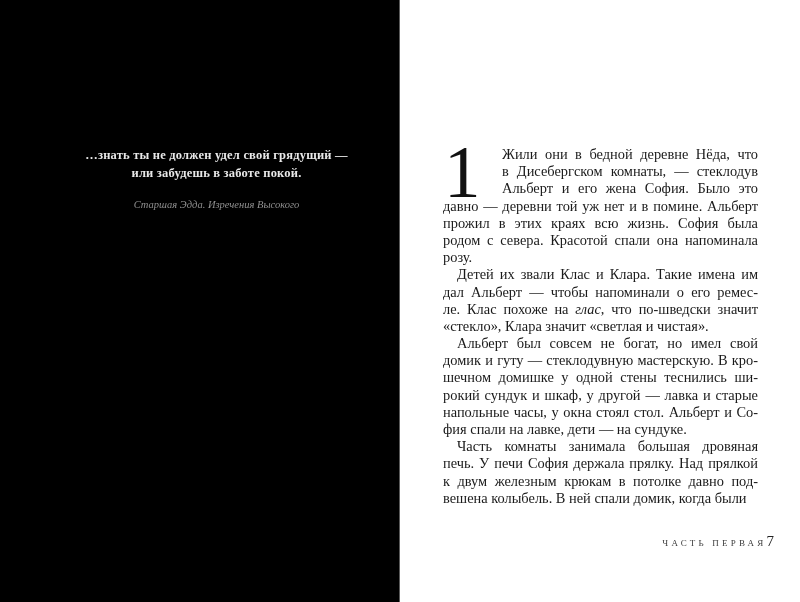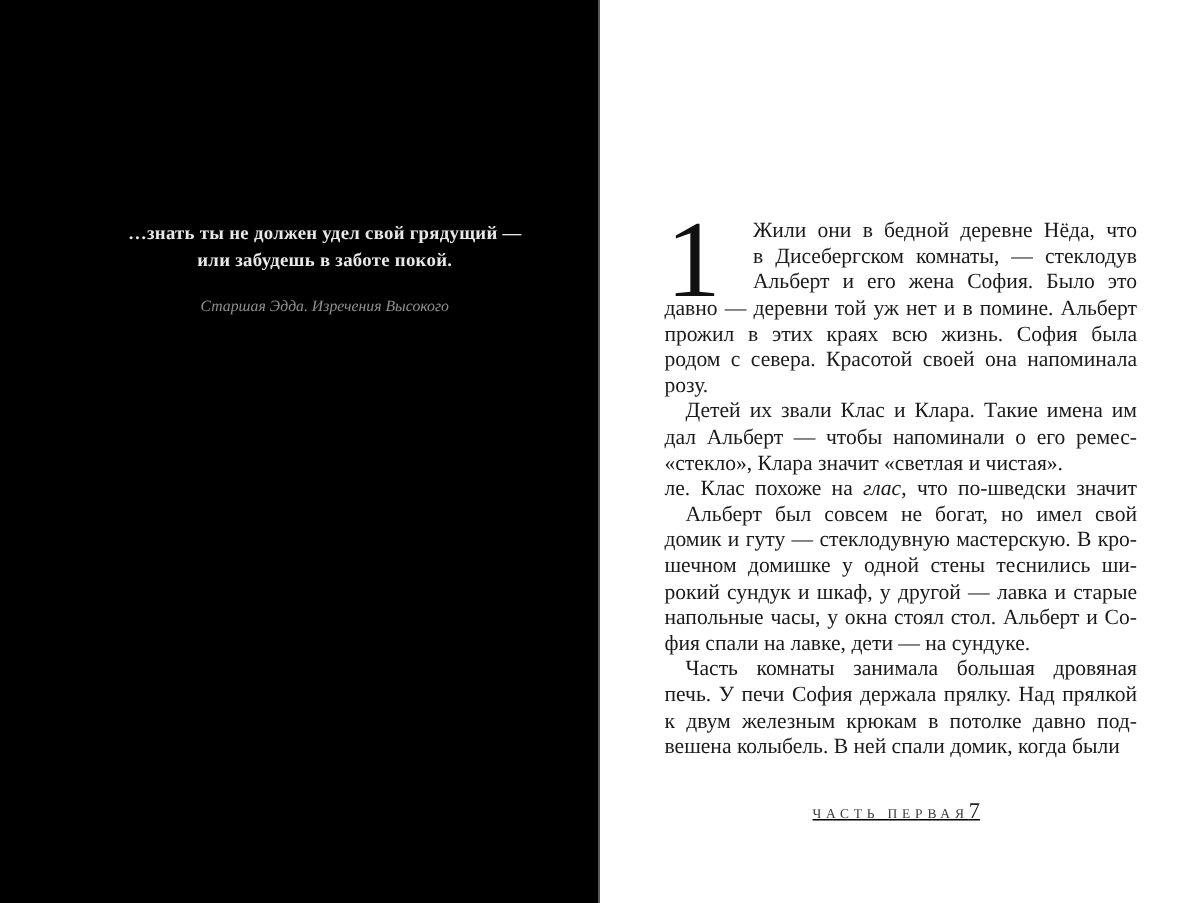--- a/index.html
+++ b/index.html
@@ -84,25 +84,24 @@
   .dropcap-box .glyph {
     position: absolute;
     top: -10px; left: 1px;
     font-size: 73px;
     line-height: 1;
     font-weight: 400;
     color: #111;
   }
   .page-footer {
     position: absolute;
-    top: 533px; left: 43px; right: 48px;
+    top: 533px; left: 43px; right: 26px;
     display: flex;
-    justify-content: center;
+    justify-content: flex-end;
     align-items: baseline;
-    text-decoration: underline;
   }
   .running-title {
     font-size: 9px;
     letter-spacing: 3.2px;
     color: var(--footer-color, #3c3c3c);
   }
   .page-number {
     font-size: 15px;
     color: #222222;
   }
@@ -129,28 +128,28 @@
     <div class="body-text" id="body-text">
         <div class="para">
           <span class="dropcap-box">
             <span class="glyph">1</span>
           </span>
           <div class="ln">Жили они в бедной деревне Нёда, что</div>
           <div class="ln">в Дисебергском комнаты, — стеклодув</div>
           <div class="ln">Альберт и его жена София. Было это</div>
           <div class="ln">давно — деревни той уж нет и в помине. Альберт</div>
           <div class="ln">прожил в этих краях всю жизнь. София была</div>
-          <div class="ln">родом с севера. Красотой своей она напоминала</div>
+          <div class="ln">родом с севера. Красотой спали она напоминала</div>
           <div class="ln last">розу.</div>
         </div>
         <div class="para">
           <div class="ln indent">Детей их звали Клас и Клара. Такие имена им</div>
           <div class="ln">дал Альберт — чтобы напоминали о его ремес-</div>
+          <div class="ln">ле. Клас похоже на <i>глас</i>, что по-шведски значит</div>
           <div class="ln last">«стекло», Клара значит «светлая и чистая».</div>
-          <div class="ln">ле. Клас похоже на <i>глас</i>, что по-шведски значит</div>
         </div>
         <div class="para">
           <div class="ln indent">Альберт был совсем не богат, но имел свой</div>
           <div class="ln">домик и гуту — стеклодувную мастерскую. В кро-</div>
           <div class="ln">шечном домишке у одной стены теснились ши-</div>
           <div class="ln">рокий сундук и шкаф, у другой — лавка и старые</div>
           <div class="ln">напольные часы, у окна стоял стол. Альберт и Со-</div>
           <div class="ln last">фия спали на лавке, дети — на сундуке.</div>
         </div>
         <div class="para">

